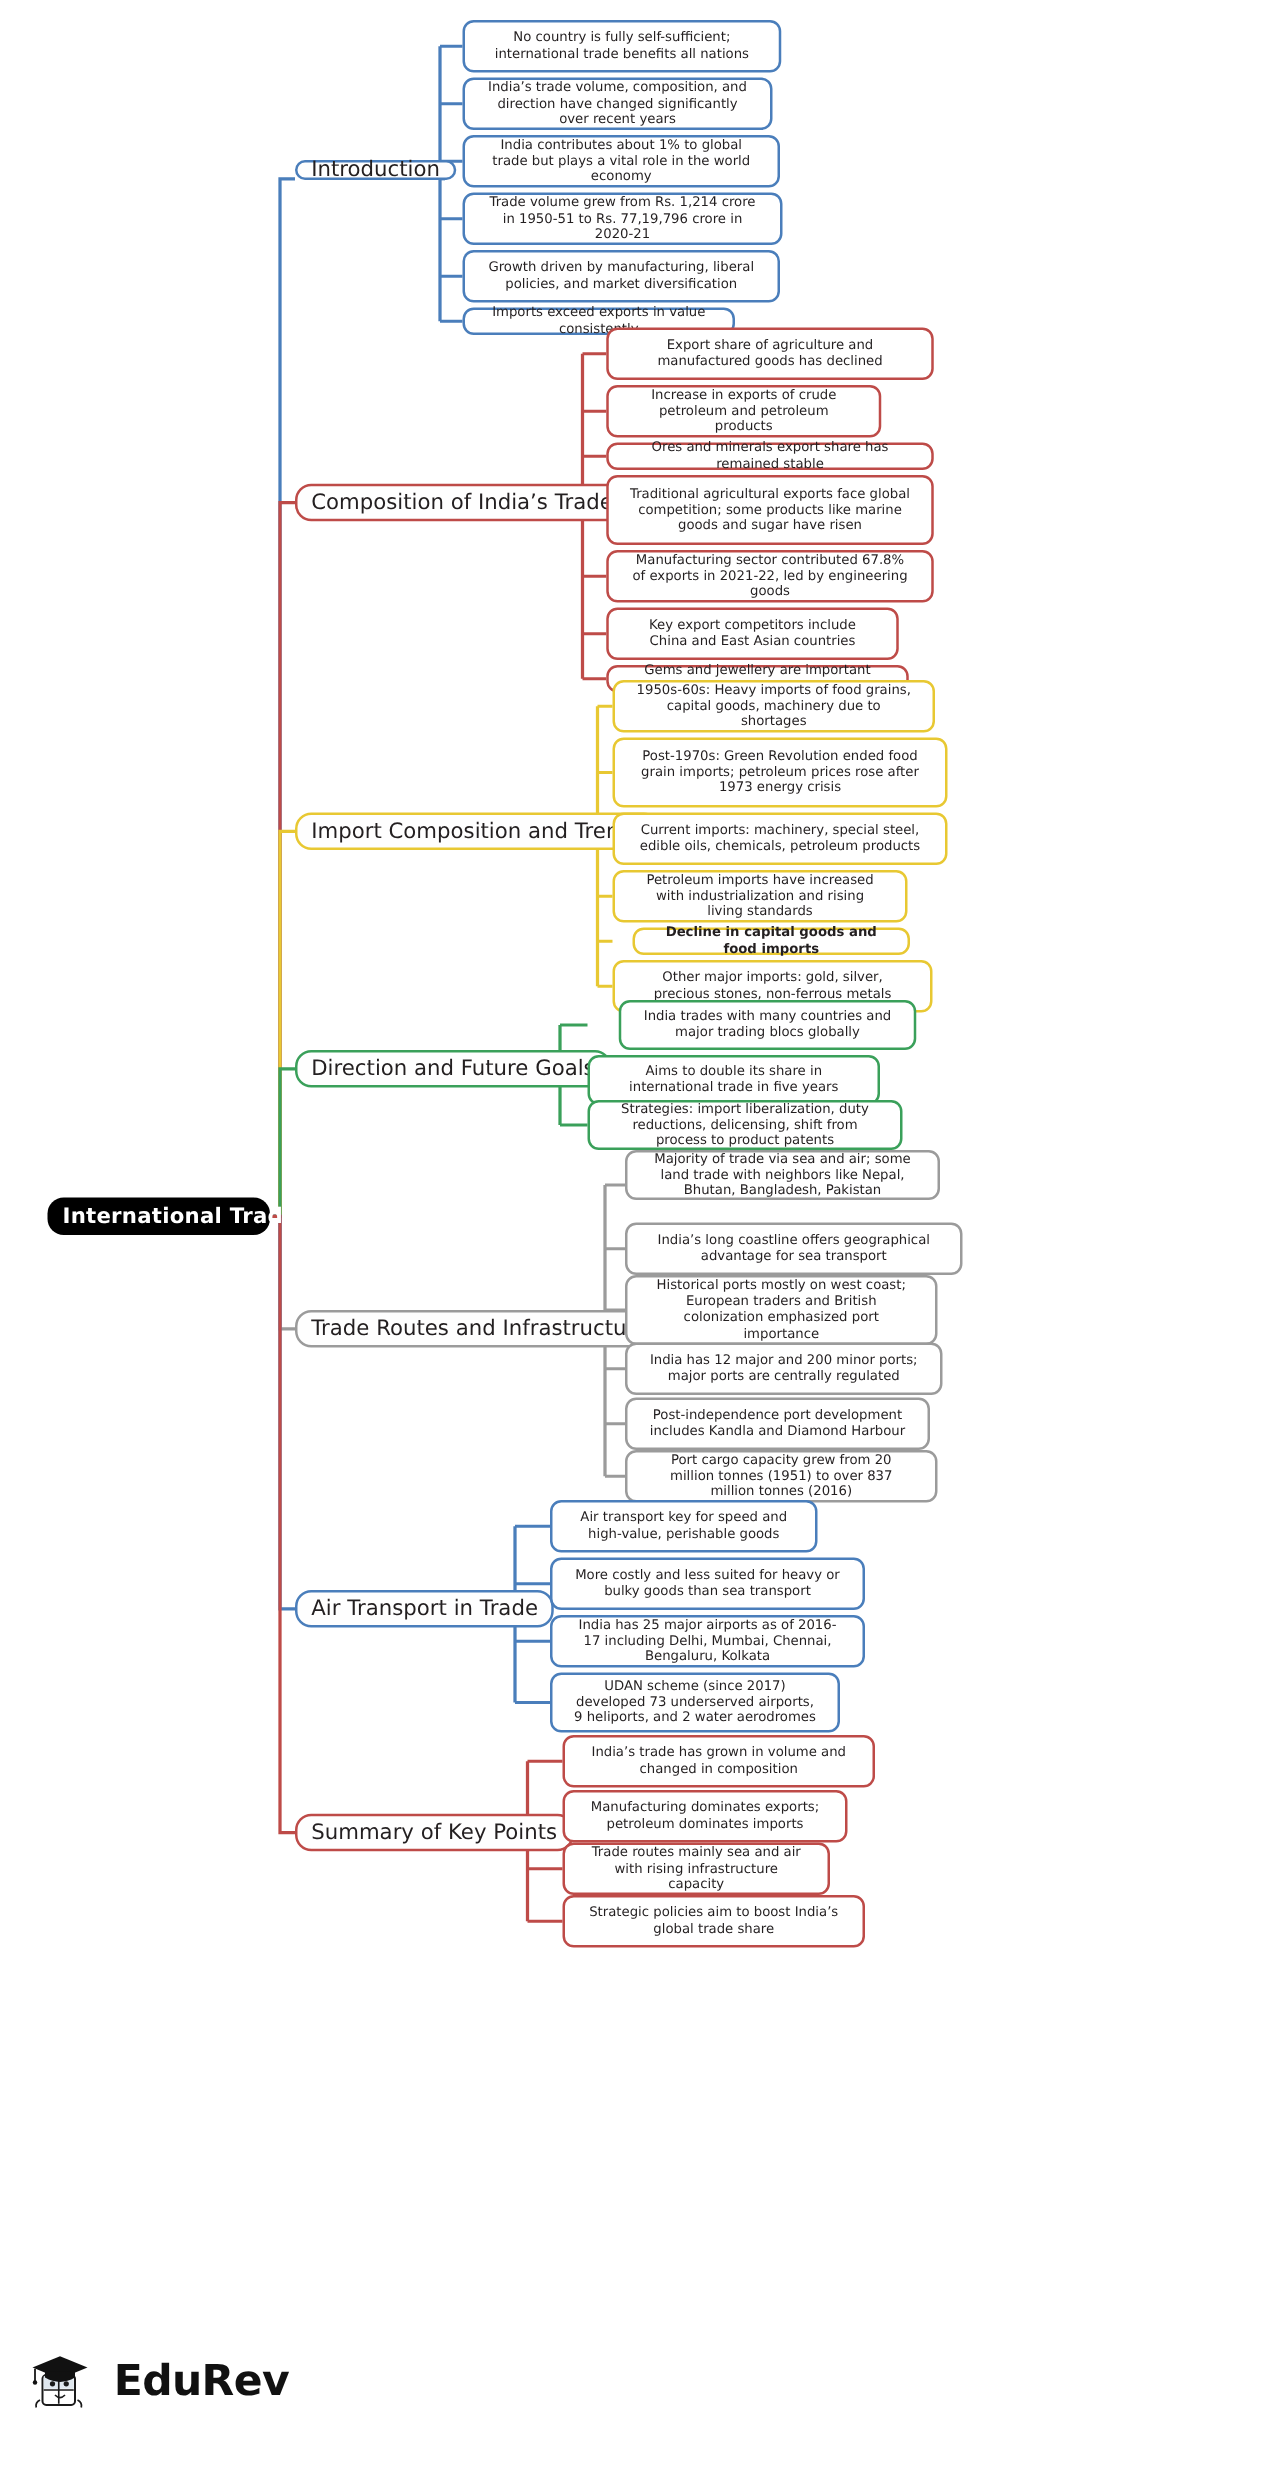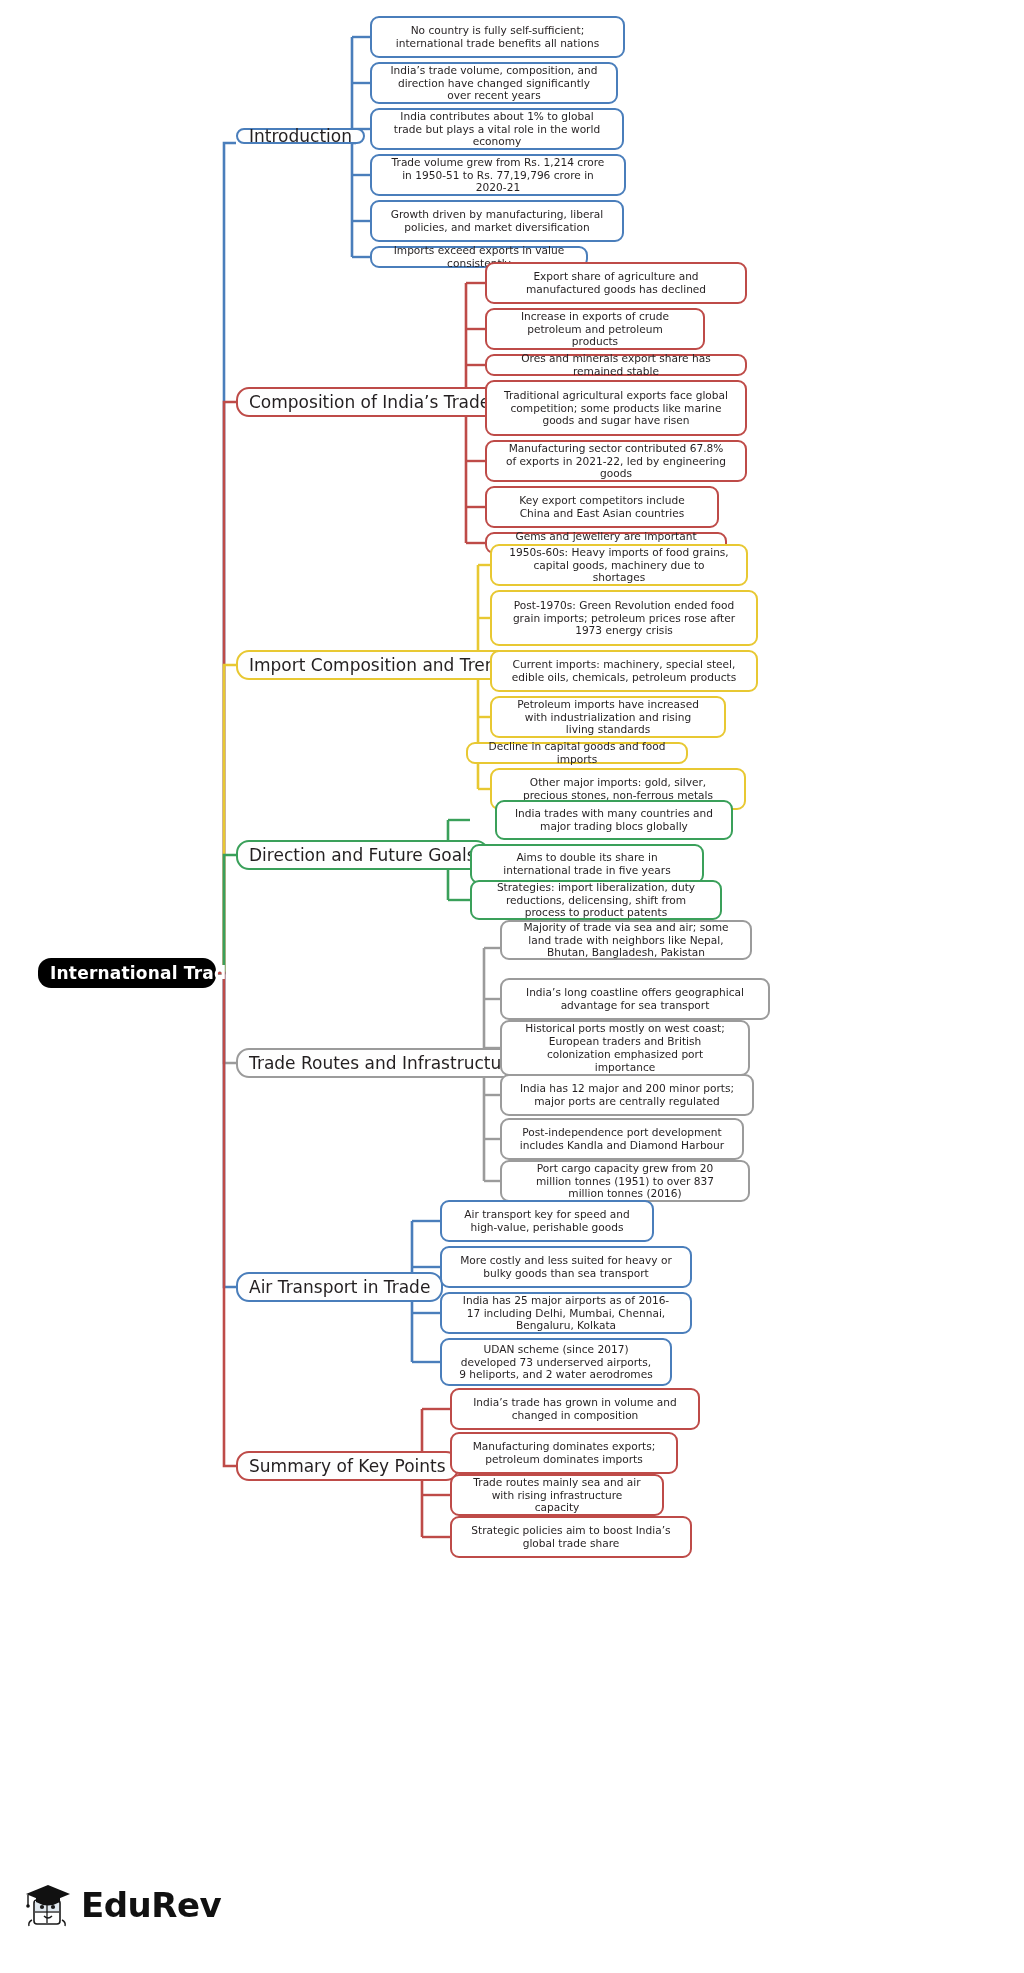--- a/index.html
+++ b/index.html
@@ -65,21 +65,21 @@
     padding: 2px 17px;
   }
   .leaf span, .branch span, .root-node span { display: block; width: 100%; }
 
   #logo {
     position: absolute;
     left: 22px;
     top: 1880px;
     display: flex;
     align-items: center;
-    gap: 7px;
+    gap: 17px;
   }
   #logo .logo-text {
     font-size: 34px;
     font-weight: bold;
     color: #111111;
     letter-spacing: -0.5px;
     font-family: "DejaVu Sans", "Liberation Sans", sans-serif;
   }
   #logo .logo-mark { width: 52px; height: 50px; display:block; }
 </style>
@@ -205,21 +205,21 @@
       </div>
       <div class="node leaf" style="left: 490px; top: 590px; width: 268px; height: 56px; border-color: rgb(232, 200, 50);">
         <span>Post-1970s: Green Revolution ended food grain imports; petroleum prices rose after 1973 energy crisis</span>
       </div>
       <div class="node leaf" style="left: 490px; top: 650px; width: 268px; height: 42px; border-color: rgb(232, 200, 50);">
         <span>Current imports: machinery, special steel, edible oils, chemicals, petroleum products</span>
       </div>
       <div class="node leaf" style="left: 490px; top: 696px; width: 236px; height: 42px; border-color: rgb(232, 200, 50);">
         <span>Petroleum imports have increased with industrialization and rising living standards</span>
       </div>
-      <div class="node leaf" style="left: 466px; top: 742px; width: 222px; height: 22px; border-color: rgb(232, 200, 50);">
+      <div class="node leaf" style="left: 506px; top: 742px; width: 222px; height: 22px; border-color: rgb(232, 200, 50); font-weight: bold;">
         <span>Decline in capital goods and food imports</span>
       </div>
       <div class="node leaf" style="left: 490px; top: 768px; width: 256px; height: 42px; border-color: rgb(232, 200, 50);">
         <span>Other major imports: gold, silver, precious stones, non-ferrous metals</span>
       </div>
       <div class="node branch" style="left: 236px; top: 840px; min-width: 216px; height: 30px; border-color: rgb(58, 160, 90);">
         <span>Direction and Future Goals</span>
       </div>
       <div class="node leaf" style="left: 470px; top: 800px; width: 238px; height: 40px; border-color: rgb(58, 160, 90); margin-left: 25px;">
         <span>India trades with many countries and major trading blocs globally</span>

